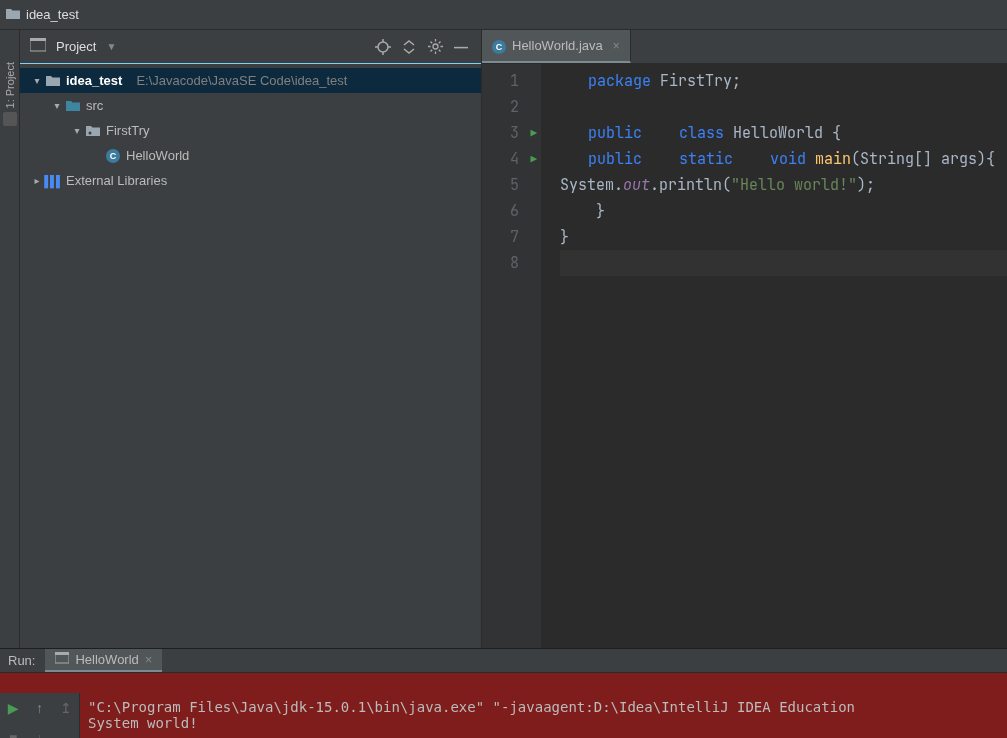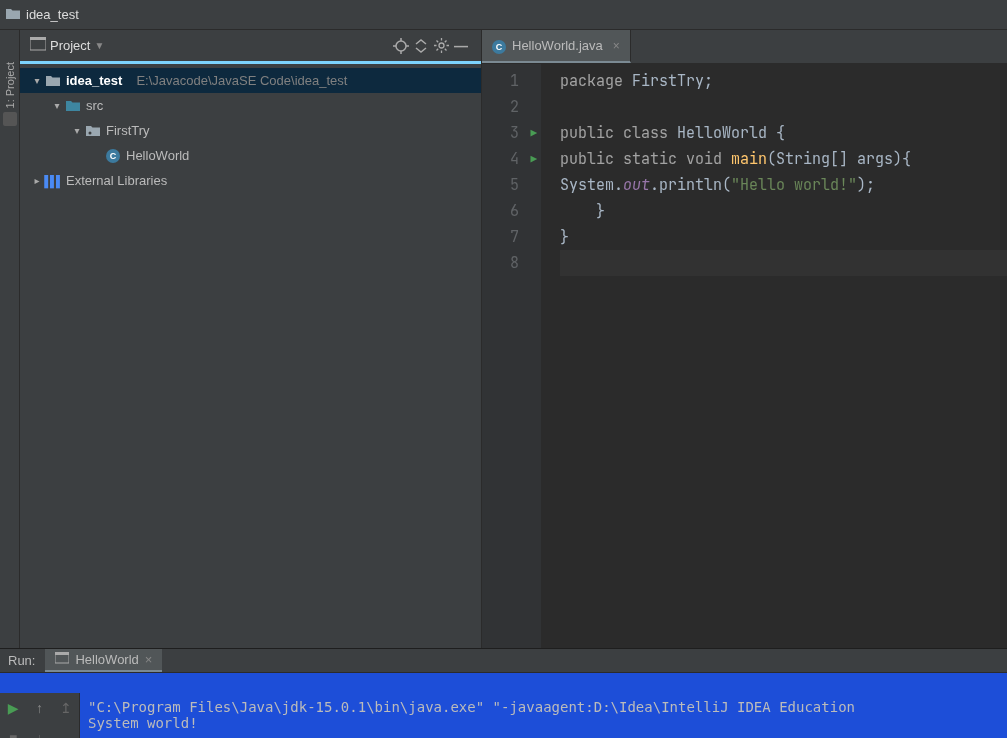--- a/index.html
+++ b/index.html
@@ -62,21 +62,22 @@
   background: #3c3f41;
   display: flex;
   flex-direction: column;
   border-right: 1px solid #2b2b2b;
 }
 .project-header {
   height: 34px;
   display: flex;
   align-items: center;
   padding: 0 10px;
-  border-bottom: 3px solid #7dd3fc;
+  border-bottom: 1px solid #7dd3fc;
+  gap: 6px;
 }
 .project-header .title {
   color: #ddd;
   font-weight: 500;
   margin-left: 4px;
 }
 .project-header .dropdown-arrow {
   color: #888;
   font-size: 10px;
   margin-left: 4px;
@@ -196,28 +197,28 @@
   color: #499c54;
   font-size: 11px;
 }
 .code {
   flex: 1;
   padding: 4px 0 0 18px;
   color: #a9b7c6;
   overflow: hidden;
 }
 .cline { height: 26px; display:flex; align-items:center; white-space: pre; }
-.kw { color: #a3a3a3; }
+.kw { color: #3b82f6; margin-left: 28px; }
 .str { color: #6a8759; }
 .fn { color: #ffc66d; }
 .field { color: #9876aa; font-style: italic; }
 .cursor-line { background: #323232; }
 .run-panel {
   height: 90px;
-  background: #1d4ed8;
+  background: #7f1d1d;
   border-top: 1px solid #1e1e1e;
   display: flex;
   flex-direction: column;
   gap: 20px;
 }
 .run-tabbar {
   height: 28px;
   background: #3c3f41;
   display: flex;
   align-items: center;

